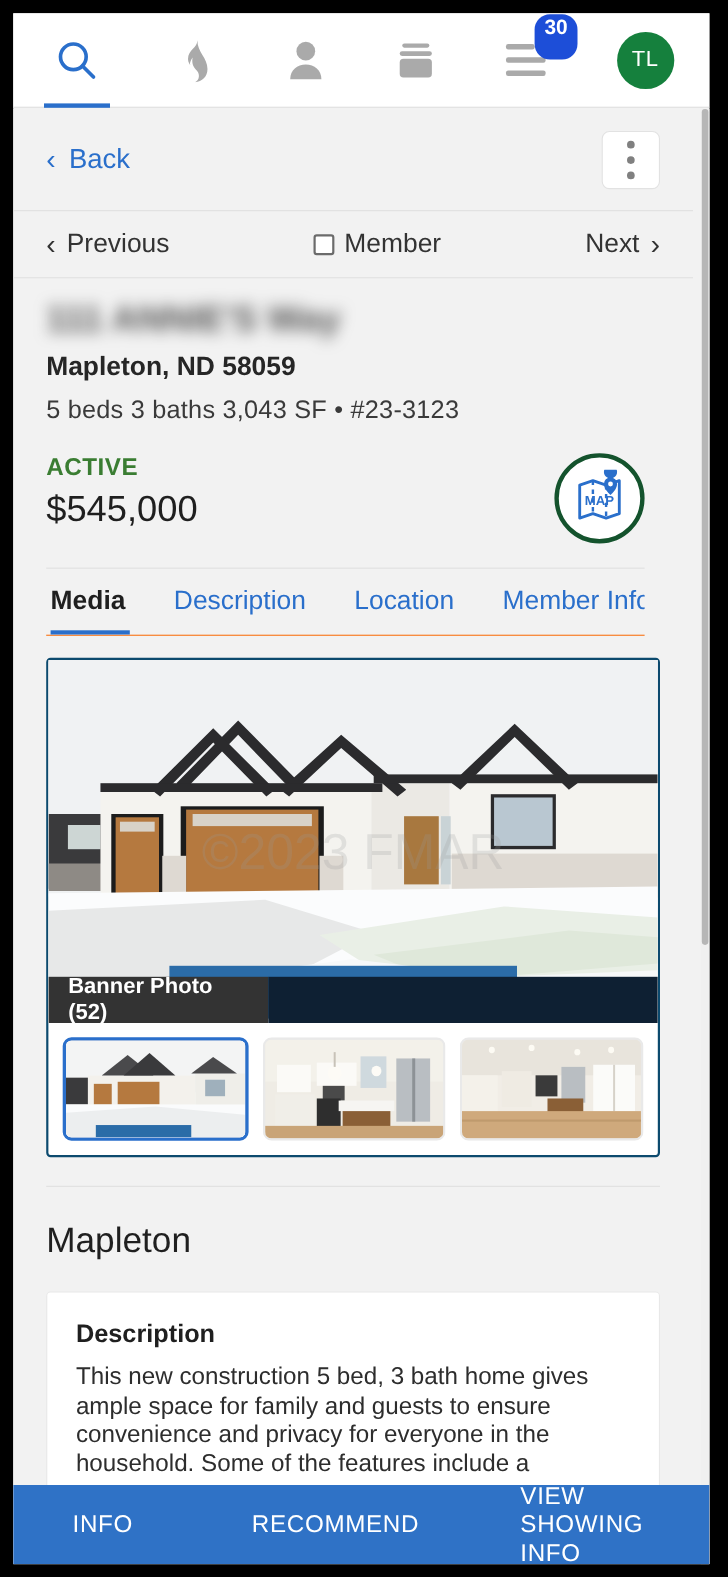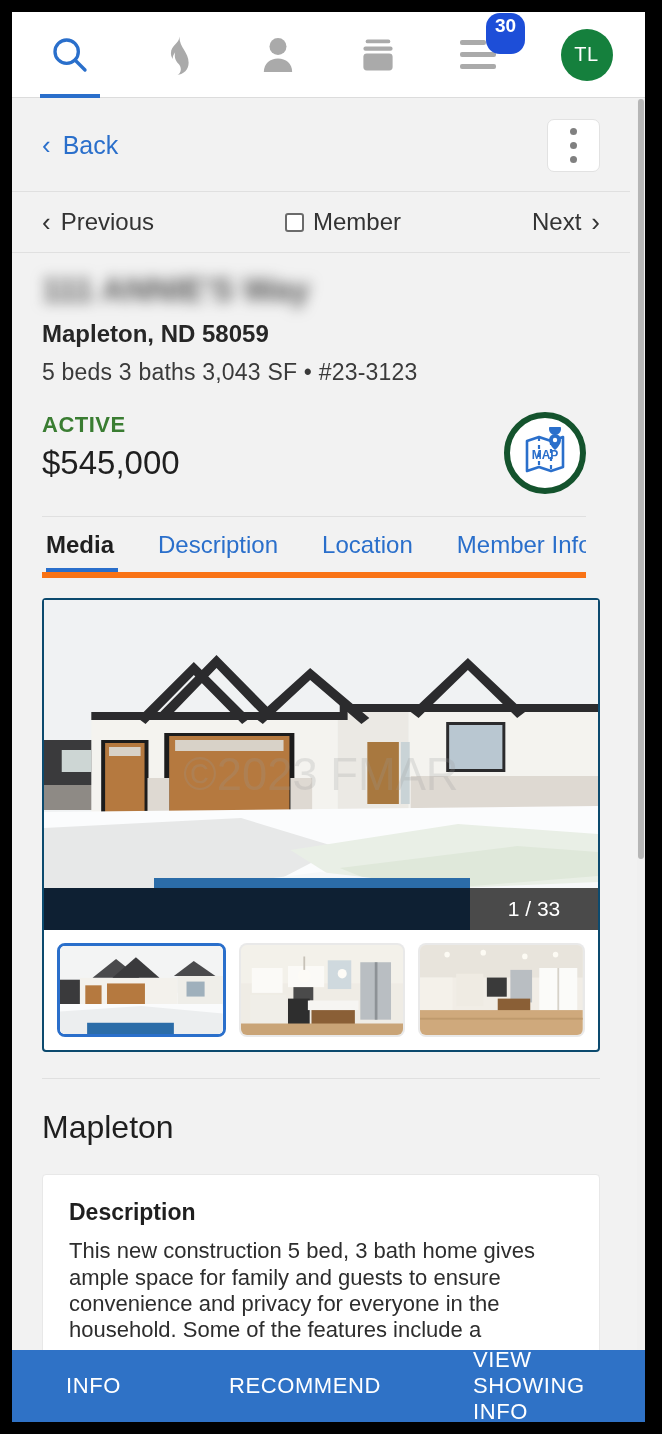--- a/index.html
+++ b/index.html
@@ -136,30 +136,30 @@
     padding:26px 30px 0 30px;
     display:flex; align-items:flex-start;
   }
   .statuscol { flex:1; }
   .status { color:#3a7d32; font-size:22px; font-weight:bold; letter-spacing:.5px; }
   .price { font-size:33px; color:#1f1f1f; margin-top:6px; }
   .mapbtn {
     width:82px; height:82px;
     border-radius:50%;
     background:#ffffff;
-    border:6px solid #14532d;
+    border:4px solid #14532d;
     display:flex; align-items:center; justify-content:center;
     margin-right:14px;
   }
 
   
   .tabs {
     margin:22px 44px 0 30px;
     border-top:1px solid #e0e0e0;
-    border-bottom:6px solid #f97316;
+    border-bottom:1px solid #f97316;
     height:62px;
     display:flex; align-items:stretch;
     overflow:hidden;
     white-space:nowrap;
   }
   .tab {
     display:flex; align-items:center;
     font-size:24px; color:#2a6fcb;
     padding:0 22px;
     position:relative;
@@ -432,22 +432,22 @@
             <path d="M250 250 L420 224 L562 234 L562 300 L330 300 Z" fill="#e9efe6"></path>
             <path d="M300 268 L480 246 L562 252 L562 276 L360 292 Z" fill="#dfe8da"></path>
             <path d="M60 300 L280 272 L420 288 L562 282 L562 330 L0 330 Z" fill="#f6f8f9"></path>
 
             <text x="281" y="190" font-family="Liberation Sans, sans-serif" font-size="46" fill="#9a9a9a" opacity="0.22" text-anchor="middle">©2023 FMAR</text>
           </svg>
 
           <div class="banner-ribbon">New Construction!</div>
 
           <div class="captionbar">
+            <div class="caption-left">Banner Photo (52)</div>
             <div class="caption-mid"></div>
-            <div class="caption-right">1 / 33</div>
           </div>
         </div>
 
         <div class="thumbs">
           <div class="thumb sel">
             <svg viewBox="0 0 180 94" preserveAspectRatio="none">
               <rect width="180" height="94" fill="#ffffff"></rect>
               <rect y="0" width="180" height="50" fill="#f3f4f4"></rect>
               <rect x="0" y="36" width="28" height="26" fill="#3a3a3c"></rect>
               <rect x="22" y="34" width="108" height="30" fill="#f3f1ec"></rect>

